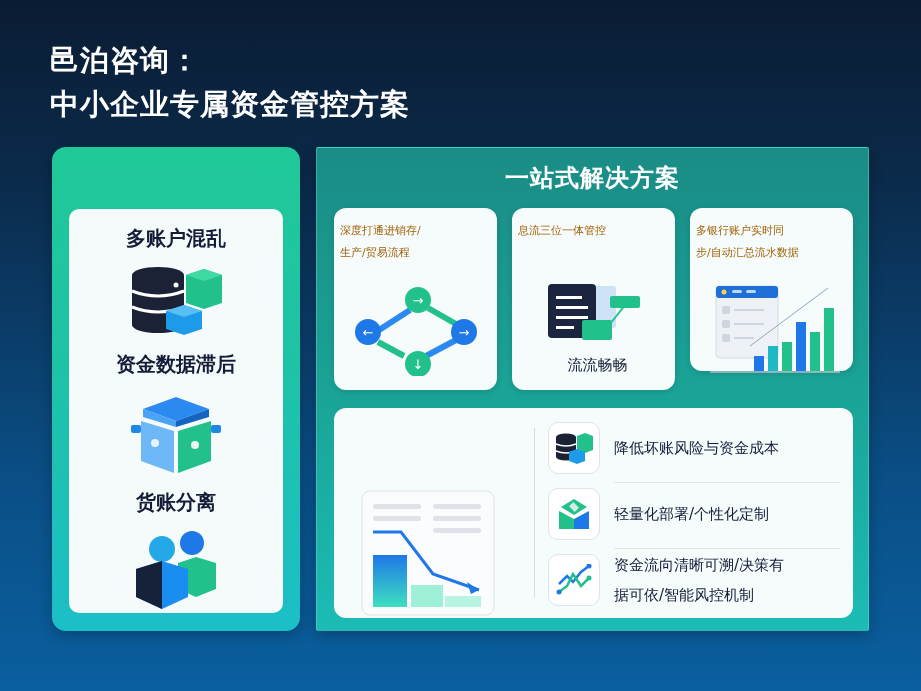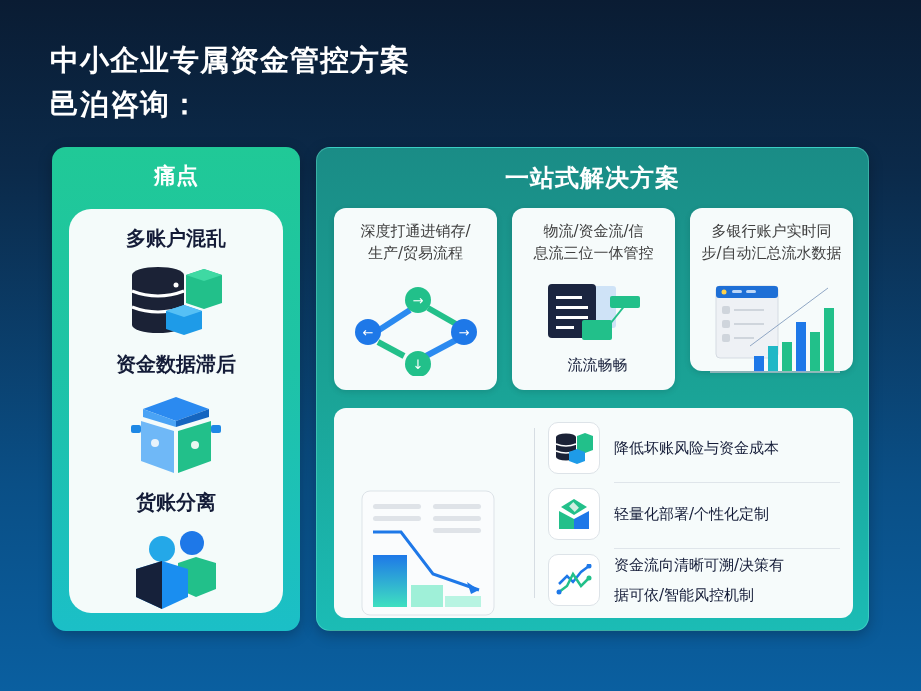--- a/index.html
+++ b/index.html
@@ -21,45 +21,45 @@
     border-radius: 14px;
     background: linear-gradient(180deg, #20c997 0%, #1ec3a6 45%, #1bbfc7 100%);
     box-shadow: 0 4px 14px rgba(0,0,0,0.25);
   }
   .pain-title {
     position: absolute; left: 0; right: 0; top: 14px; text-align: center;
     color: #fff; font-weight: bold; font-size: 22px;
   }
   .pain-inner {
     position: absolute; left: 17px; top: 62px; width: 214px; height: 404px;
-    background: #f4fbfa; border-radius: 22px;
+    background: #f4fbfa; border-radius: 10px;
   }
   .pain-item { position: absolute; left: 0; right: 0; text-align: center; }
   .pain-label { font-weight: bold; font-size: 20px; color: #141c38; }
   .pain-icon { position: absolute; left: 50%; transform: translateX(-50%); }
 
   
   .sol-panel {
     position: absolute; left: 316px; top: 147px; width: 553px; height: 484px;
-    border-radius: 14px;
+    border-radius: 2px;
     background: linear-gradient(180deg, #1a8c86 0%, #1aa396 50%, #1bbcb5 100%);
     box-shadow: 0 4px 14px rgba(0,0,0,0.25);
     border: 1px solid rgba(120,240,220,0.35);
   }
   .sol-title {
     position: absolute; left: 0; right: 0; top: 14px; text-align: center;
     color: #fff; font-weight: bold; font-size: 24px; letter-spacing: 1px;
   }
   .card {
     position: absolute; background: #f6fbfb; border-radius: 12px;
     box-shadow: 0 2px 6px rgba(0,0,0,0.12);
   }
   .card-title {
-    position: absolute; left: 6px; right: 6px; top: 12px; text-align: center;
-    font-size: 15px; line-height: 22px; color: #404040;
+    position: absolute; left: 6px; right: 6px; top: 12px; 
+    font-size: 11px; line-height: 22px; color: #a16207;
   }
   .card-sub {
     position: absolute; left: 0; right: 0; text-align: center;
     font-size: 15px; color: #141c38;
   }
   .bottom-card {
     position: absolute; left: 17px; top: 260px; width: 519px; height: 210px;
     background: #f6fbfb; border-radius: 12px;
   }
   .divider-v {
@@ -79,26 +79,25 @@
     font-size: 15px; line-height: 22px; color: #141c38;
   }
   .benefit-divider {
     position: absolute; left: 66px; right: 8px; height: 1px; background: #dfe5ea;
   }
 </style>
 </head>
 <body>
 
 <div class="title">
+  <div>邑泊咨询：</div>
   <div>中小企业专属资金管控方案</div>
-  <div>邑泊咨询：</div>
 </div>
 
 <div class="pain-panel">
-  <div class="pain-title">痛点</div>
   <div class="pain-inner">
 
     <div class="pain-item" style="top:16px;">
       <div class="pain-label">多账户混乱</div>
     </div>
     <svg class="pain-icon" style="top:56px;" width="96" height="72" viewBox="0 0 96 72">
       <polygon points="58,10 76,4 94,10 94,38 76,44 58,38" fill="#22c08a"></polygon>
       <polygon points="58,10 76,16 94,10 76,4" fill="#3fd9a3"></polygon>
       <ellipse cx="30" cy="10" rx="26" ry="8" fill="#1b2236"></ellipse>
       <rect x="4" y="10" width="52" height="50" fill="#1b2236"></rect>
@@ -157,21 +156,20 @@
       <circle cx="64" cy="78" r="13" fill="#22c08a"></circle>
       <text x="64" y="19" fill="#fff" font-size="13" text-anchor="middle" font-family="DejaVu Sans, sans-serif">→</text>
       <text x="14" y="51" fill="#fff" font-size="13" text-anchor="middle" font-family="DejaVu Sans, sans-serif">←</text>
       <text x="110" y="51" fill="#fff" font-size="13" text-anchor="middle" font-family="DejaVu Sans, sans-serif">→</text>
       <text x="64" y="83" fill="#fff" font-size="13" text-anchor="middle" font-family="DejaVu Sans, sans-serif">↓</text>
     </svg>
   </div>
 
   <div class="card" style="left:195px; top:60px; width:163px; height:182px;">
     <div class="card-title">
-      <div>物流/资金流/信</div>
       <div>息流三位一体管控</div>
     </div>
     <svg style="position:absolute; left:34px; top:76px;" width="96" height="60" viewBox="0 0 96 60">
       <rect x="40" y="2" width="30" height="42" rx="3" fill="#cfe3f7"></rect>
       <rect x="2" y="0" width="48" height="54" rx="4" fill="#1b2540"></rect>
       <rect x="10" y="12" width="26" height="3" fill="#fff"></rect>
       <rect x="10" y="22" width="32" height="3" fill="#fff"></rect>
       <rect x="10" y="32" width="32" height="3" fill="#fff"></rect>
       <rect x="10" y="42" width="18" height="3" fill="#fff"></rect>
       <line x1="56" y1="50" x2="80" y2="20" stroke="#22c08a" stroke-width="2"></line>

